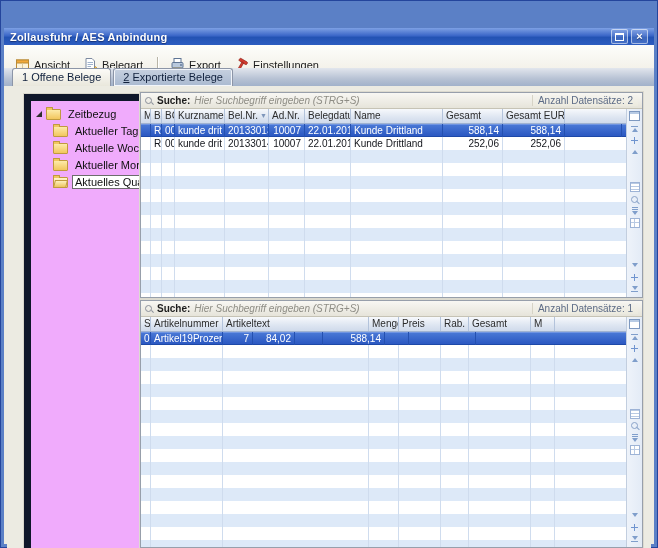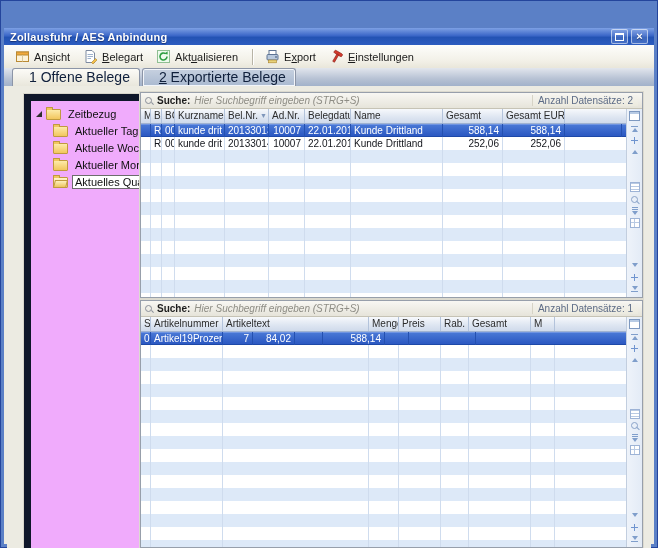--- a/index.html
+++ b/index.html
@@ -15,31 +15,31 @@
   .title-text{flex:1;letter-spacing:.2px;}
   .win-btn{width:15px;height:13px;margin-left:3px;display:flex;align-items:center;justify-content:center;
     border-radius:2px;background:rgba(255,255,255,.12);border:1px solid rgba(255,255,255,.55);color:#fff;}
   .restore-glyph{width:7px;height:6px;border:1px solid #fff;position:relative;background:transparent;}
   .restore-glyph::before{content:"";position:absolute;left:-1px;right:-1px;top:-1px;height:2px;background:#fff;}
   .close-glyph{font-size:11px;font-weight:bold;line-height:1;}
 
   
   .toolbar{position:absolute;left:0;right:0;top:17px;height:23px;
     background:linear-gradient(#fdfdfb,#f2f0e7 70%,#e9e6da);border-bottom:1px solid #c9c5b6;
-    display:flex;align-items:center;padding:0 6px;font-size:11px;color:#1b1b1b;}
+    display:flex;align-items:center;padding:8px 6px;font-size:11px;color:#1b1b1b;}
   .tb-btn{display:flex;align-items:center;gap:4px;padding:2px 7px 2px 4px;border:1px solid transparent;border-radius:2px;}
   .tb-sep{width:1px;height:16px;background:#b8b4a6;border-right:1px solid #fff;margin:0 6px;}
   .mnk{text-decoration:underline;}
   .tb-ico{width:15px;height:15px;flex:0 0 auto;}
 
   
   .tabband{position:absolute;left:0;right:0;top:40px;height:18px;
     background:linear-gradient(#e2e6ed 0%,#b7c2d4 60%,#a2b2ca 100%);
     display:flex;align-items:flex-end;padding:0 0 0 8px;}
-  .tab{font-size:14px;color:#10203c;padding:2px 9px 2px 16px;margin-right:2px;
+  .tab{font-size:11px;color:#10203c;padding:2px 9px 2px 9px;margin-right:2px;
     border:1px solid #8c95a7;border-bottom:none;border-radius:3px 3px 0 0;height:13px;line-height:13px;}
   .tab.plain{background:linear-gradient(#fcfbf7,#ecead f0,#e9e7dc);background:linear-gradient(#fcfbf7,#e9e7dc);}
   .tab.active{background:linear-gradient(#c7d1e0,#a9b9d0);box-shadow:inset 0 0 0 1px #f2f5fa;}
 
   
   .page{position:absolute;left:3px;right:3px;top:58px;height:466px;background:#ecebe2;}
   .bottomband{position:absolute;left:3px;right:3px;top:524px;height:21px;background:linear-gradient(#7b95b5,#68839f);}
 
   
   .tree-panel{position:absolute;left:17px;top:8px;width:110px;height:452px;background:#f0abfc;
@@ -174,28 +174,20 @@
     </div>
     <div class="tb-btn">
       <svg class="tb-ico" viewBox="0 0 15 15">
         <path d="M3 1.5 H9 L11.5 4 V13.5 H3 Z" fill="#ffffff" stroke="#7d8aa0"></path>
         <line x1="4.5" y1="5.5" x2="10" y2="5.5" stroke="#9fb2cc"></line>
         <line x1="4.5" y1="7.5" x2="10" y2="7.5" stroke="#9fb2cc"></line>
         <line x1="4.5" y1="9.5" x2="8" y2="9.5" stroke="#9fb2cc"></line>
         <path d="M8.5 13.5 L12.5 9.5 L14 11 L10 15 Z" fill="#f5c04a" stroke="#a8802a" stroke-width="0.6"></path>
       </svg>
       <span><span></span><span class="mnk">B</span><span>elegart</span></span>
-    </div>
-    <div class="tb-btn">
-      <svg class="tb-ico" viewBox="0 0 15 15">
-        <rect x="1.5" y="1.5" width="12" height="12" fill="#eefbee" stroke="#8fbf92"></rect>
-        <path d="M11 7.5 a3.5 3.5 0 1 1 -1.4-2.8" fill="none" stroke="#2e9e41" stroke-width="1.6"></path>
-        <path d="M11.6 2.2 L11.6 5.6 L8.4 4.7 Z" fill="#2e9e41"></path>
-      </svg>
-      <span><span>Akt</span><span class="mnk">u</span><span>alisieren</span></span>
     </div>
     <div class="tb-sep"></div>
     <div class="tb-btn">
       <svg class="tb-ico" viewBox="0 0 15 15">
         <rect x="4" y="1.5" width="7" height="5" fill="#ffffff" stroke="#5e7494"></rect>
         <rect x="2" y="5.5" width="11" height="5.5" rx="1" fill="#b9c9dd" stroke="#5e7494"></rect>
         <rect x="3.5" y="11" width="8" height="2.8" fill="#e8d27a" stroke="#a8802a" stroke-width="0.6"></rect>
         <circle cx="11" cy="8" r="0.9" fill="#5e7494"></circle>
       </svg>
       <span><span>E</span><span class="mnk">x</span><span>port</span></span>

